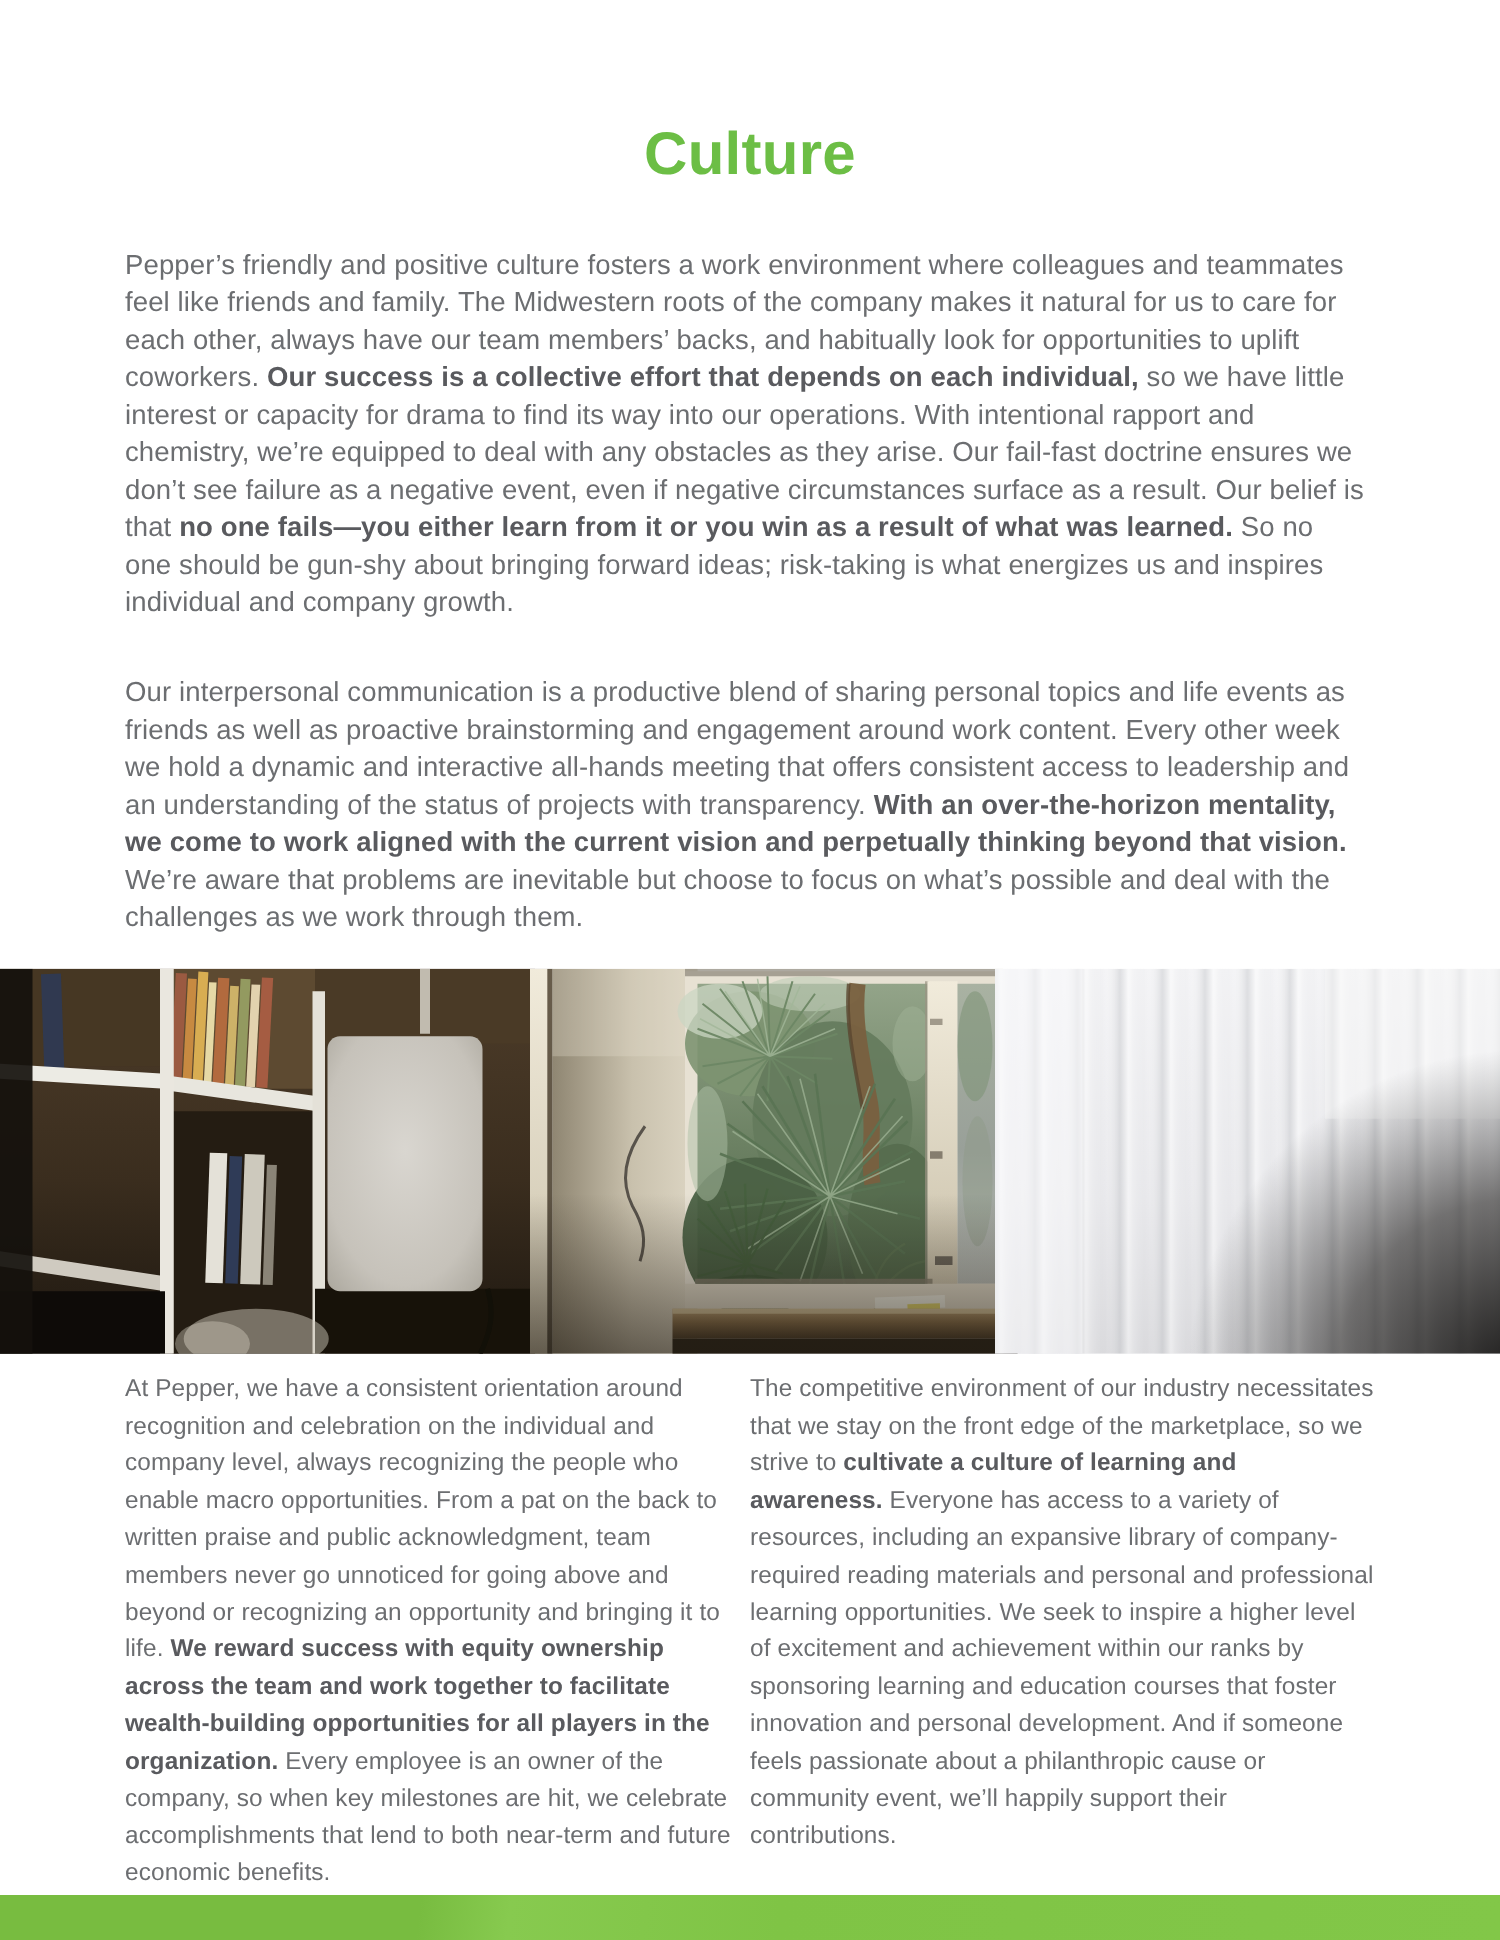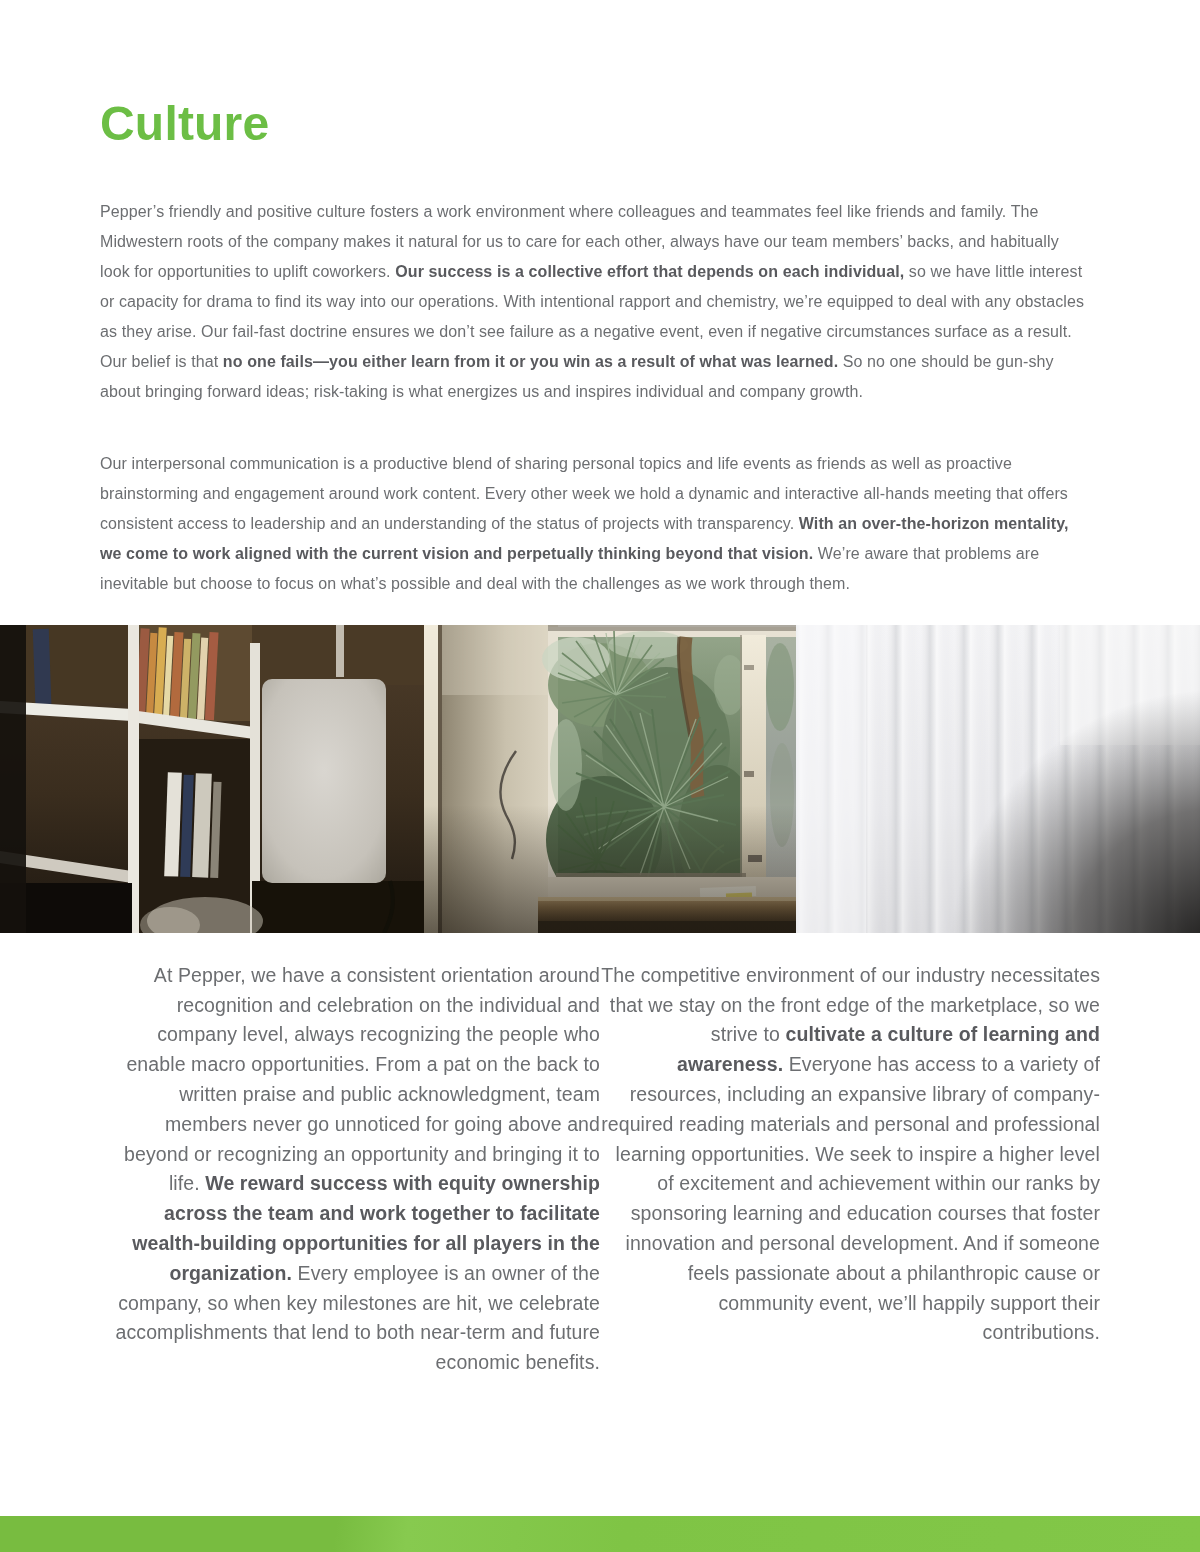--- a/index.html
+++ b/index.html
@@ -7,34 +7,35 @@
     width:1200px;height:1552px;position:relative;overflow:hidden;
     background:#ffffff;
     font-family:"Liberation Sans", sans-serif;
     -webkit-font-smoothing:antialiased;
   }
   .content{padding:0 100px;}
   .page-title{
     margin:0;padding-top:98px;
     font-size:48px;line-height:1.1;font-weight:700;
     letter-spacing:0.2px;
+    text-align:center;
   }
   .intro{margin-top:46px;width:992px;}
   .body-text{
-    font-size:16px;line-height:30px;color:#6c6e71;
+    font-size:22px;line-height:30px;color:#6c6e71;
     letter-spacing:0.1px;margin:0;
   }
   .body-text strong{font-weight:700;color:#595a5e;}
   .intro p + p{margin-top:42px;}
   .photo{
     margin:26px 0 0 0;width:1200px;height:308px;display:block;
   }
   .photo svg{display:block;filter:blur(0.6px);}
   .columns{
-    display:flex;margin-top:28px;text-align:right;
+    display:flex;margin-top:14px;
   }
   .col{flex:1;min-width:0;}
   .col .body-text{font-size:19.5px;line-height:29.8px;}
   .accent-bar{
     position:absolute;left:0;bottom:0;width:100%;height:36px;
   }
 </style>
 </head>
 <body>
 

